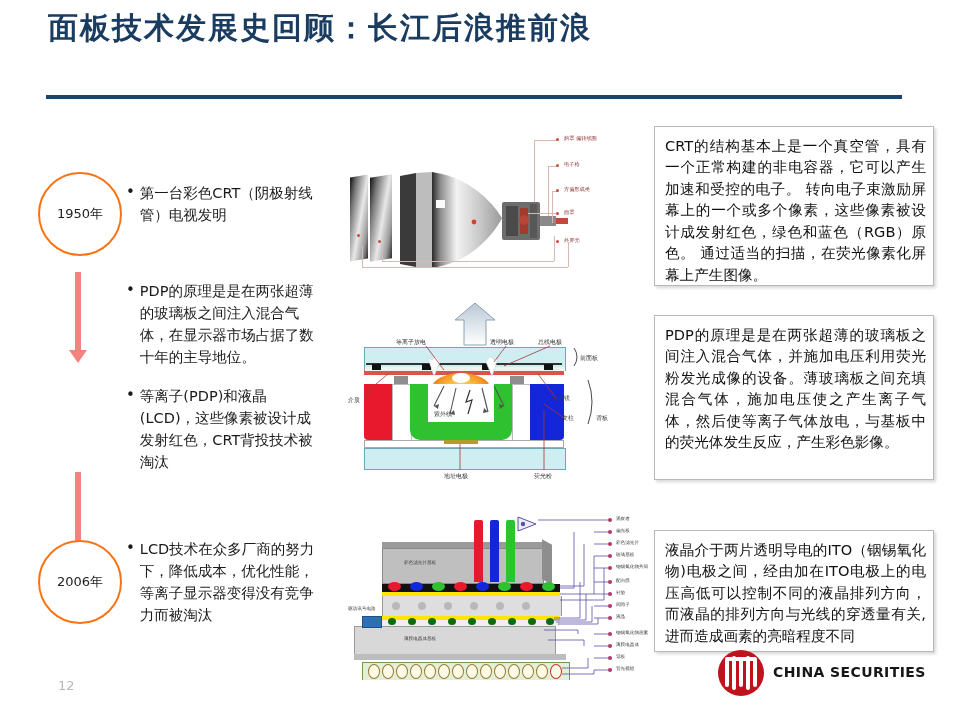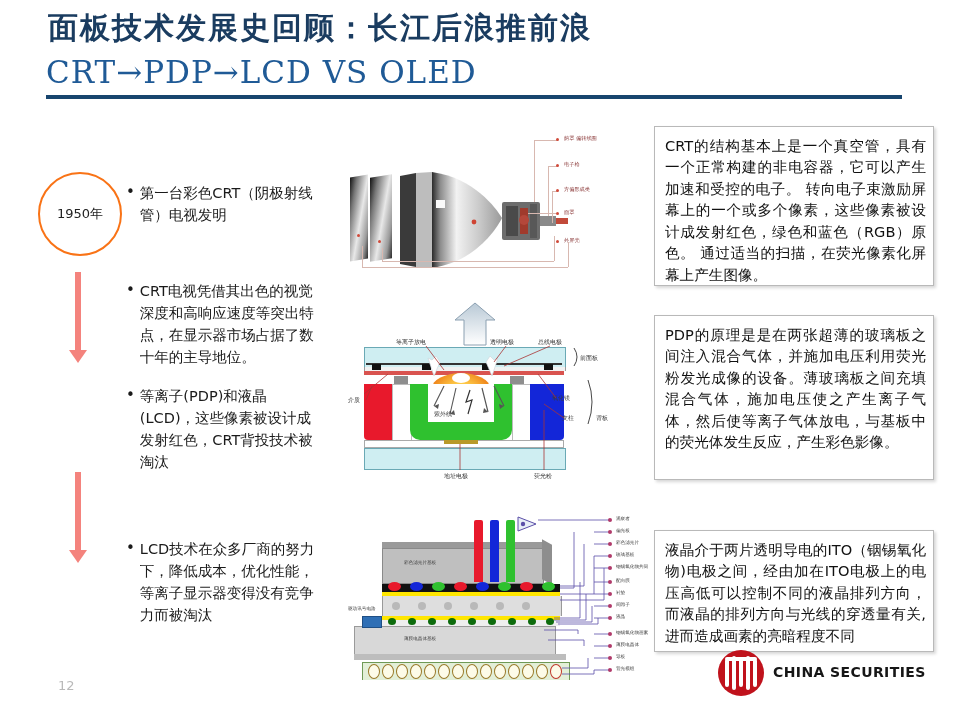--- a/index.html
+++ b/index.html
@@ -116,47 +116,49 @@
                font-family:"DejaVu Sans","Liberation Sans",sans-serif;}
   .logo-txt-en{font-size:14px;font-weight:bold;color:#161616;letter-spacing:.4px;line-height:1.25;
                font-family:"DejaVu Sans","Liberation Sans",sans-serif;}
 </style>
 </head>
 <body>
 
 <div id="slide">
 
   <div class="title-main">面板技术发展史回顾：长江后浪推前浪</div>
-  <div class="title-sub">CRT→PDP→LCD  VS  OLED</div>
   <div class="title-rule"></div>
 
   <div class="tl-circle" style="left:38px;top:172px;">
     <span>1950年</span>
   </div>
 
   <div class="tl-arrow" style="left:69px;top:272px;height:92px;">
     <div class="shaft" style="height:78px;"></div>
     <div class="head" style="top:78px;"></div>
   </div>
 
 
   <div class="tl-arrow" style="left:69px;top:472px;height:92px;">
     <div class="shaft" style="height:78px;"></div>
     <div class="head" style="top:78px;"></div>
   </div>
 
+  <div class="tl-circle" style="left:38px;top:540px;">
+    <span>2006年</span>
+  </div>
 
   <div class="bullet" style="left:126px;top:182px;width:190px;">
     <span class="dot">•</span>
     <span class="btxt">第一台彩色CRT（阴极射线管）电视发明</span>
   </div>
 
   <div class="bullet" style="left:126px;top:280px;width:195px;">
     <span class="dot">•</span>
-    <span class="btxt">CRT电视凭借其出色的视觉深度和高响应速度等突出特点，在显示器市场占据了数十年的主导地位。</span>
+    <span class="btxt">PDP的原理是是在两张超薄的玻璃板之间注入混合气体，在显示器市场占据了数十年的主导地位。</span>
   </div>
 
   <div class="bullet" style="left:126px;top:385px;width:190px;">
     <span class="dot">•</span>
     <span class="btxt">等离子(PDP)和液晶(LCD)，这些像素被设计成发射红色，CRT背投技术被淘汰</span>
   </div>
 
   <div class="bullet" style="left:126px;top:538px;width:195px;">
     <span class="dot">•</span>
     <span class="btxt">LCD技术在众多厂商的努力下，降低成本，优化性能，等离子显示器变得没有竞争力而被淘汰</span>

